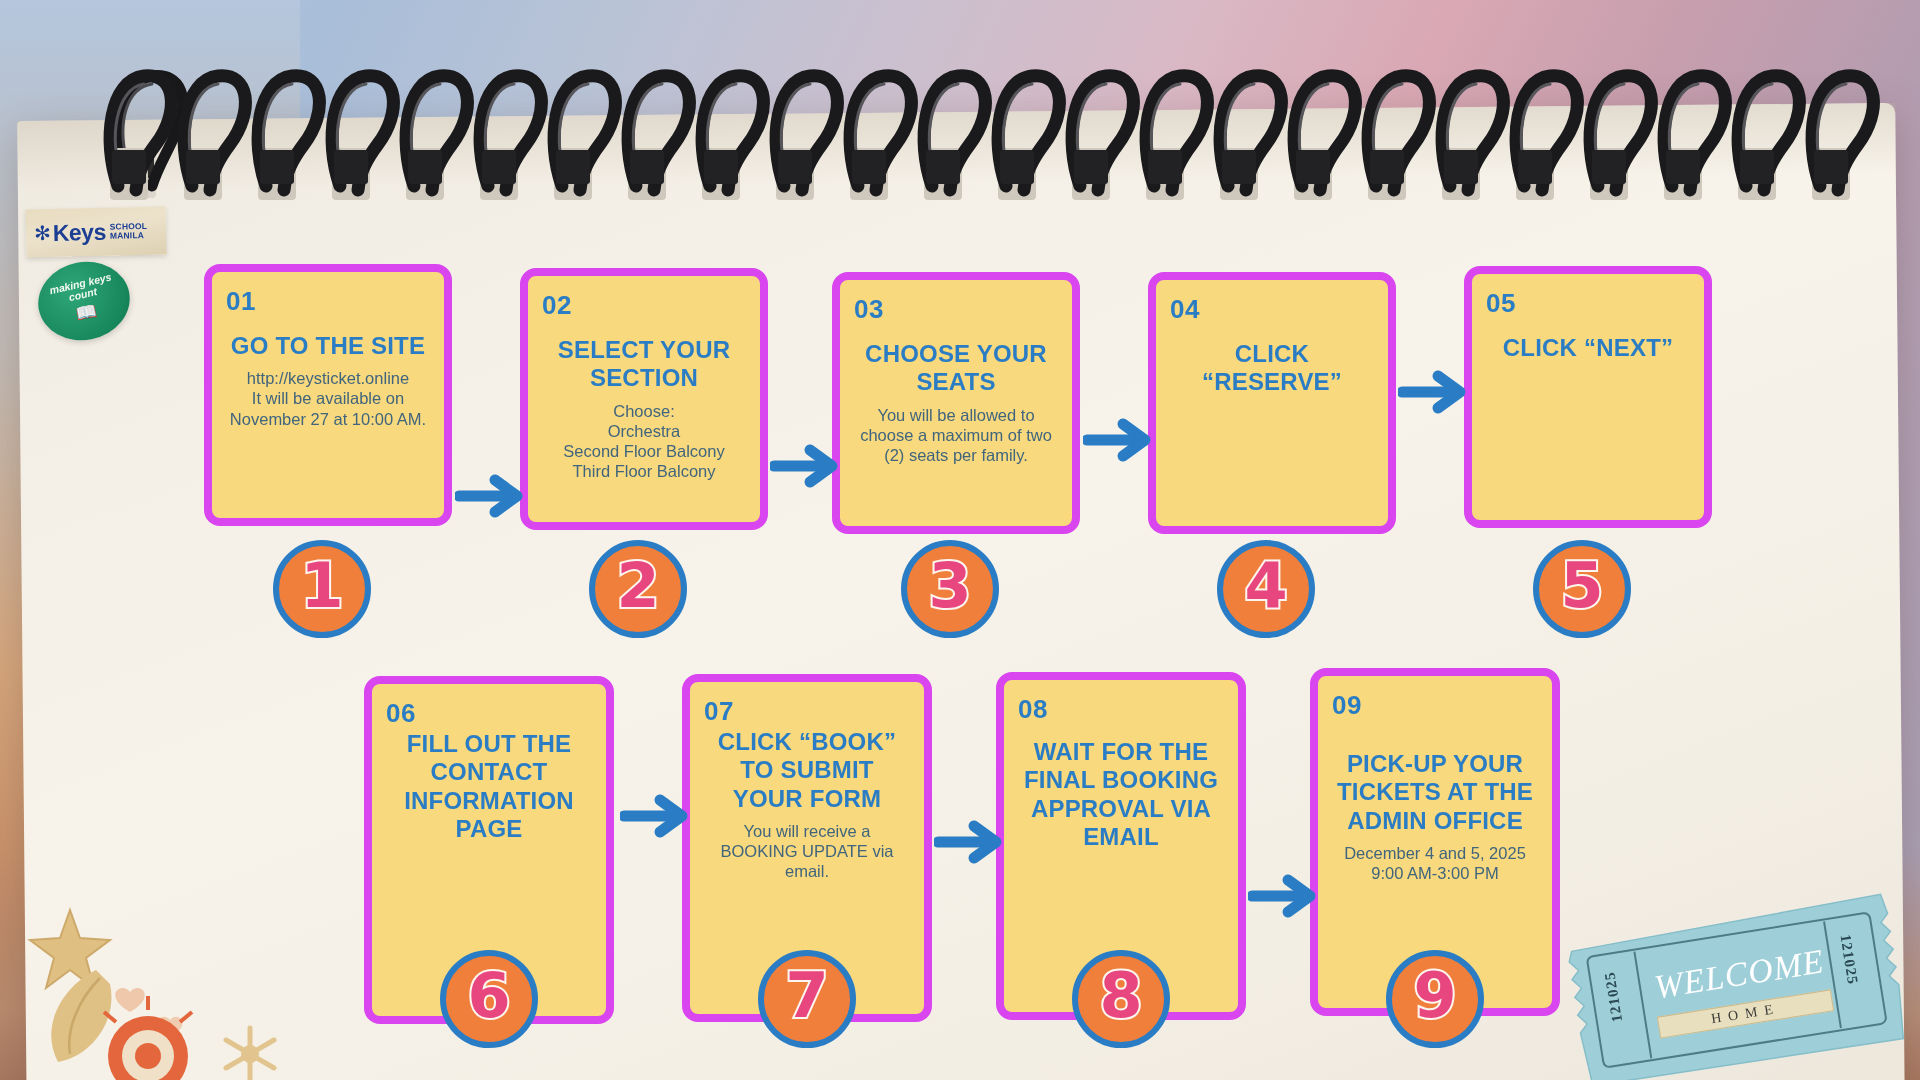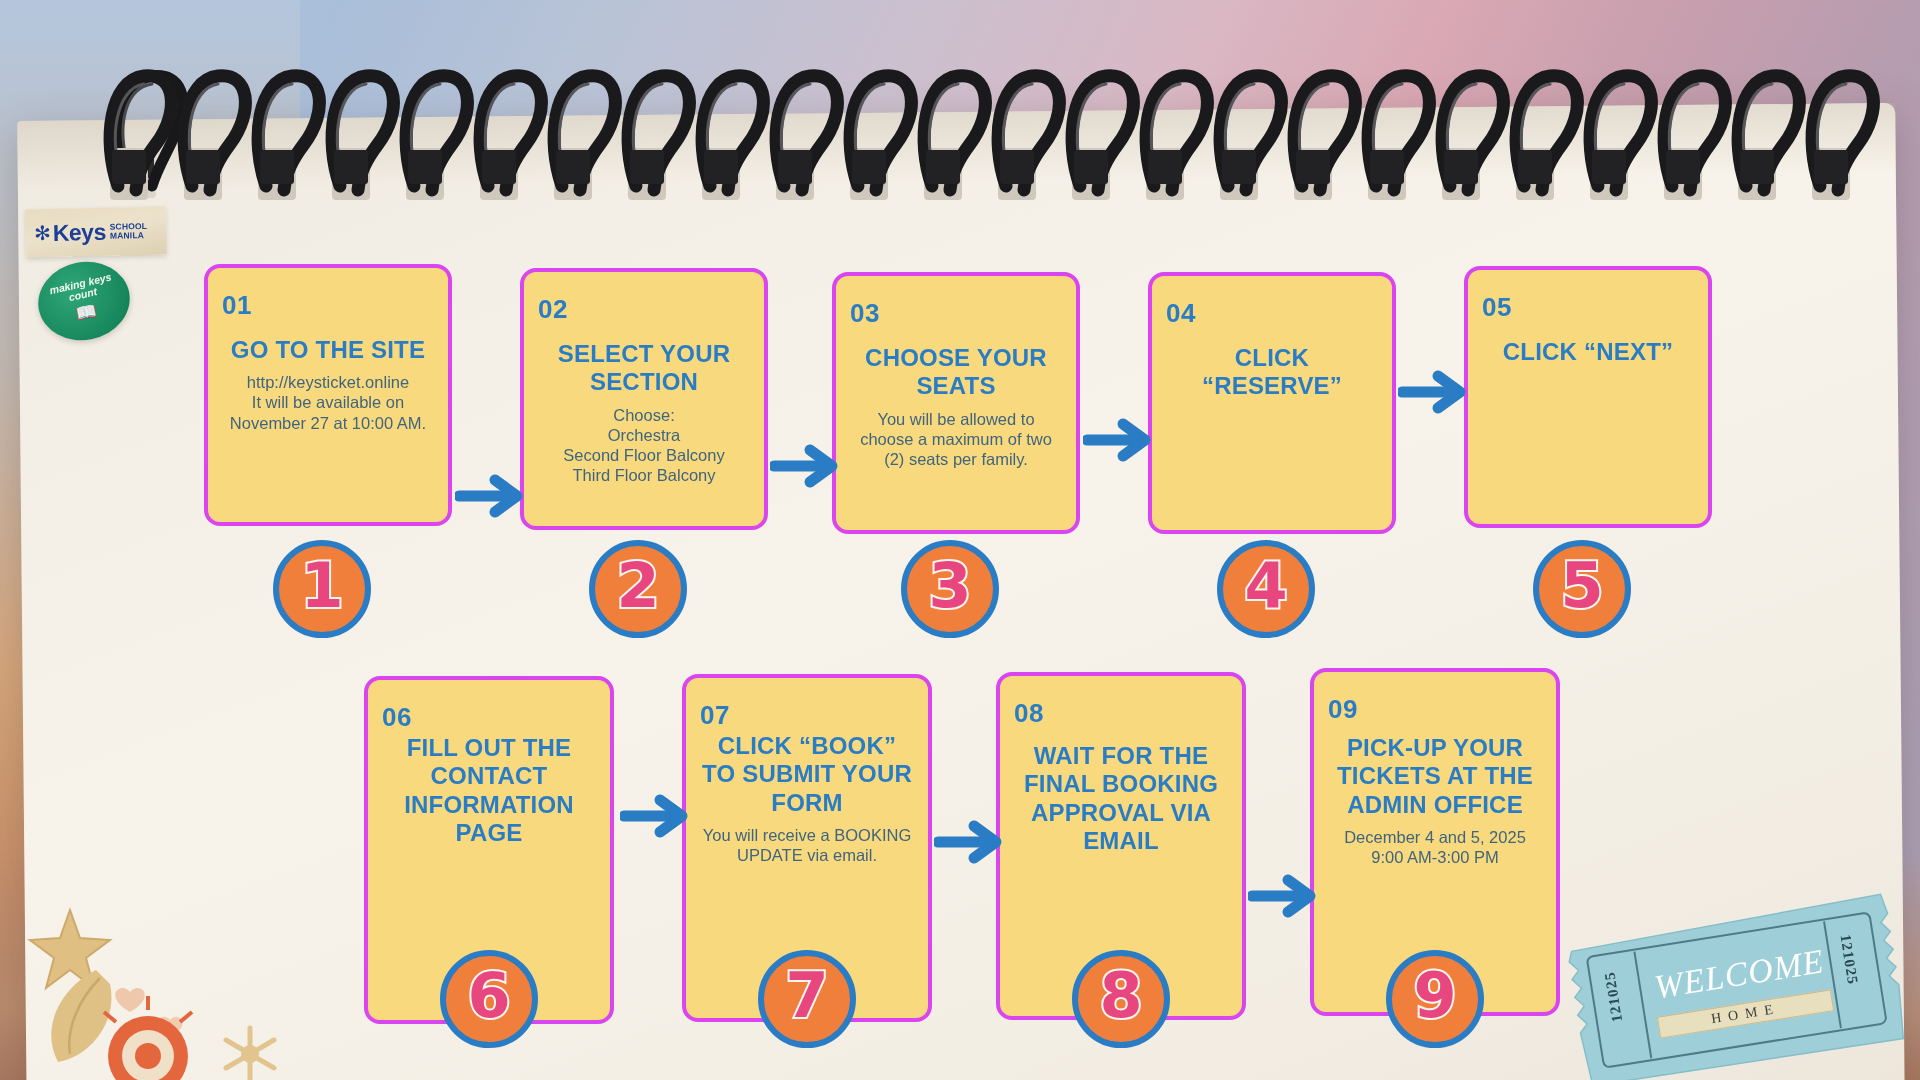--- a/index.html
+++ b/index.html
@@ -90,23 +90,23 @@
     position: absolute; color: #2b4a55; font-size: 15px; font-weight: bold;
     letter-spacing: 1px; font-family: "Liberation Serif", serif;
   }
 
   
   .flow { position: absolute; inset: 0; z-index: 20; }
 
   .card {
     position: absolute;
     background: #f8d97e;
-    border: 4px solid #d946ef;
+    border: 8px solid #d946ef;
     border-radius: 16px;
-    padding: 24px 14px 14px;
+    padding: 16px 14px 14px;
     display: flex; flex-direction: column;
   }
   .card-num {
     color: #2a7dc4; font-size: 26px; font-weight: bold; letter-spacing: 0.5px;
     line-height: 1; margin-bottom: 4px;
   }
   .card-title {
     color: #2a7dc4; font-size: 24px; font-weight: bold; line-height: 1.18;
     text-align: center; letter-spacing: 0.2px;
   }
@@ -445,21 +445,21 @@
       <div class="card-num">08</div>
       <div class="card-title" style="margin-top:12px;">WAIT FOR THE FINAL BOOKING APPROVAL VIA EMAIL</div>
       <div class="card-body"></div>
     </div>
     <div class="badge" style="left:1072px; top:950px;">
       <span>8</span>
     </div>
 
     <div class="card" style="left:1310px; top:668px;">
       <div class="card-num">09</div>
-      <div class="card-title" style="margin-top:8px;">PICK-UP YOUR TICKETS AT THE ADMIN OFFICE</div>
+      <div class="card-title" style="margin-top:28px;">PICK-UP YOUR TICKETS AT THE ADMIN OFFICE</div>
       <div class="card-body" style="white-space: pre-line;">December 4 and 5, 2025
 9:00 AM-3:00 PM</div>
     </div>
     <div class="badge" style="left:1386px; top:950px;">
       <span>9</span>
     </div>
   </div>
 
   <svg class="arrow" style="left:455px; top:470px;" width="70" height="52" viewBox="0 0 70 52">
     <path d="M4 26 H48" stroke="#2a7dc4" stroke-width="11" stroke-linecap="round" fill="none"></path>

